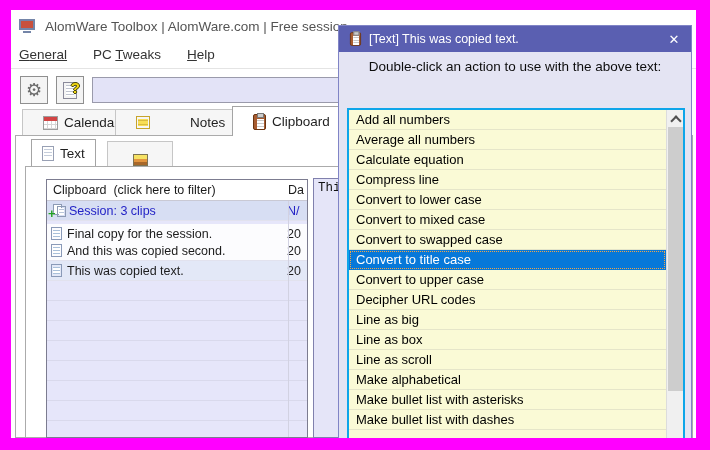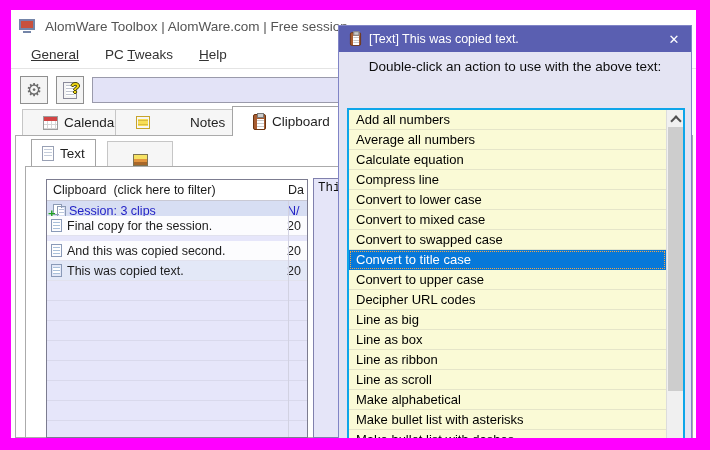--- a/index.html
+++ b/index.html
@@ -12,21 +12,21 @@
   .fb-left { left:0; top:0; width:11px; height:450px; }
   .fb-right { left:696px; top:0; width:14px; height:450px; }
   .fb-bottom { left:0; top:438px; width:710px; height:12px; }
 
   
   .window { position:absolute; left:11px; top:10px; width:685px; height:428px; background:#fff; z-index:1; }
   .titlebar { position:absolute; left:0; top:0; width:100%; height:32px; display:flex; align-items:center; gap:9px; padding-left:8px; }
   .app-title { font-size:13.5px; color:#545454; }
   .menubar { position:absolute; left:0; top:32px; width:100%; height:24px; display:flex; align-items:center; font-size:13.5px; color:#333; }
   .menu-item { padding:2px 8px; margin-right:10px; cursor:default; }
-  .menu-item:first-child { margin-left:12px;text-decoration:underline; }
+  .menu-item:first-child { margin-left:0;text-decoration:underline; }
   .mn { text-decoration:underline; }
   .menusep { position:absolute; left:0; top:58px; width:100%; height:1px; background:#e4e4e4; }
 
   .toolbtn { position:absolute; width:28px; height:28px; background:#f4f4f4; border:1px solid #8f8f8f; display:flex; align-items:center; justify-content:center; }
   .btn-gear { left:9px; top:66px; }
   .btn-help { left:45px; top:66px; }
   .gear-glyph { font-size:18px; color:#6c6c6c; line-height:1; }
   .cmd-input { position:absolute; left:81px; top:67px; width:600px; height:26px; background:#E3E3F7; border:1px solid #9a9aab; font-size:13px; padding:0 5px; color:#222; }
 
   
@@ -47,21 +47,21 @@
   
   .cliplist { position:absolute; left:35px; top:169px; width:262px; height:259px; background:#E6E6FA; border:1px solid #7c7c90; overflow:hidden; }
   .cl-header { position:absolute; left:0; top:0; width:100%; height:21px; background:#fff; border-bottom:1px solid #c9c9d4; font-size:12.5px; color:#1a1a1a; display:flex; align-items:center; white-space:pre; }
   .cl-header-label { padding-left:6px; flex:1; overflow:hidden; }
   .cl-header-date { width:19px; overflow:hidden; }
   .cl-colline { position:absolute; left:241px; top:21px; bottom:0; width:1px; background:#d2d2e2; }
   .crow { position:absolute; left:0; width:100%; height:20px; display:flex; align-items:center; font-size:12.5px; color:#1c1c1c; background:#fcfcfe; border-bottom:1px solid #e2e2ee; }
   .crow .crow-label { flex:1; overflow:hidden; white-space:nowrap; }
   .crow .crow-date { width:20px; overflow:hidden; white-space:nowrap; }
   .crow.r0 { top:21px; background:#D7DEF3; color:#2323C6; }
-  .crow.r1 { top:36px; }
+  .crow.r1 { top:44px; }
   .crow.r2 { top:61px; }
   .crow.r3 { top:81px; background:#E3E8F7; }
   .cl-empty { position:absolute; left:0; top:101px; width:100%; bottom:0;
      background:repeating-linear-gradient(to bottom, #E6E6FA 0 19px, #d9d9ec 19px 20px); }
 
   
   .preview { position:absolute; left:302px; top:168px; width:373px; height:260px; background:#E5E5F8; border:1px solid #8080ad; font-family:"Liberation Mono", monospace; font-size:12.5px; color:#111; padding:2px 4px; }
 
   
   .ic { position:relative; display:inline-block; flex:none; }
@@ -237,21 +237,20 @@
         <div class="arow">Calculate equation</div>
         <div class="arow">Compress line</div>
         <div class="arow">Convert to lower case</div>
         <div class="arow">Convert to mixed case</div>
         <div class="arow">Convert to swapped case</div>
         <div class="arow sel">Convert to title case</div>
         <div class="arow">Convert to upper case</div>
         <div class="arow">Decipher URL codes</div>
         <div class="arow">Line as big</div>
         <div class="arow">Line as box</div>
-        <div class="arow">Line as ribbon</div>
         <div class="arow">Line as scroll</div>
         <div class="arow">Make alphabetical</div>
         <div class="arow">Make bullet list with asterisks</div>
         <div class="arow">Make bullet list with dashes</div>
       </div>
       <div class="dlg-scroll">
         <div class="sb-arrow"></div>
         <div class="sb-thumb"></div>
       </div>
     </div>

